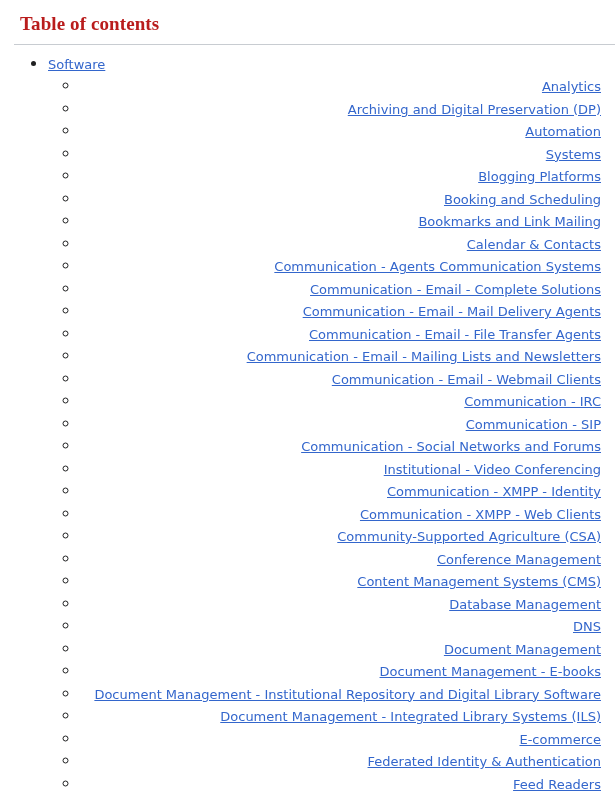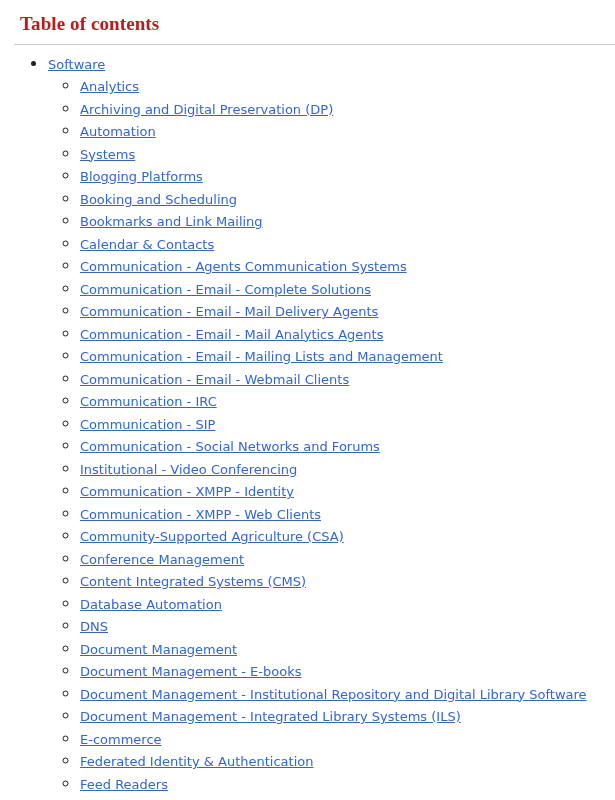--- a/index.html
+++ b/index.html
@@ -45,20 +45,21 @@
   }
   ul.level2 {
     list-style-type: circle;
     margin: 0;
     padding-left: 32px;
   }
   ul.level2 > li {
     margin: 0 0 0.5px 0;
     padding: 0;
     line-height: 21px;
+    text-align: right;
   }
   a.toc-link {
     color: #3366cc;
     text-decoration: underline;
     text-decoration-color: #3366cc;
     font-size: 13px;
     line-height: 21px;
     font-family: "DejaVu Sans", sans-serif;
   }
   .top-link {
@@ -84,33 +85,33 @@
         <li><a class="toc-link" href="#">Archiving and Digital Preservation (DP)</a></li>
         <li><a class="toc-link" href="#">Automation</a></li>
         <li><a class="toc-link" href="#">Systems</a></li>
         <li><a class="toc-link" href="#">Blogging Platforms</a></li>
         <li><a class="toc-link" href="#">Booking and Scheduling</a></li>
         <li><a class="toc-link" href="#">Bookmarks and Link Mailing</a></li>
         <li><a class="toc-link" href="#">Calendar &amp; Contacts</a></li>
         <li><a class="toc-link" href="#">Communication - Agents Communication Systems</a></li>
         <li><a class="toc-link" href="#">Communication - Email - Complete Solutions</a></li>
         <li><a class="toc-link" href="#">Communication - Email - Mail Delivery Agents</a></li>
-        <li><a class="toc-link" href="#">Communication - Email - Mail Analytics Agents</a></li>
-        <li><a class="toc-link" href="#">Communication - Email - Mailing Lists and Management</a></li>
+        <li><a class="toc-link" href="#">Communication - Email - File Transfer Agents</a></li>
+        <li><a class="toc-link" href="#">Communication - Email - Mailing Lists and Newsletters</a></li>
         <li><a class="toc-link" href="#">Communication - Email - Webmail Clients</a></li>
         <li><a class="toc-link" href="#">Communication - IRC</a></li>
         <li><a class="toc-link" href="#">Communication - SIP</a></li>
         <li><a class="toc-link" href="#">Communication - Social Networks and Forums</a></li>
         <li><a class="toc-link" href="#">Institutional - Video Conferencing</a></li>
         <li><a class="toc-link" href="#">Communication - XMPP - Identity</a></li>
         <li><a class="toc-link" href="#">Communication - XMPP - Web Clients</a></li>
         <li><a class="toc-link" href="#">Community-Supported Agriculture (CSA)</a></li>
         <li><a class="toc-link" href="#">Conference Management</a></li>
-        <li><a class="toc-link" href="#">Content Integrated Systems (CMS)</a></li>
-        <li><a class="toc-link" href="#">Database Automation</a></li>
+        <li><a class="toc-link" href="#">Content Management Systems (CMS)</a></li>
+        <li><a class="toc-link" href="#">Database Management</a></li>
         <li><a class="toc-link" href="#">DNS</a></li>
         <li><a class="toc-link" href="#">Document Management</a></li>
         <li><a class="toc-link" href="#">Document Management - E-books</a></li>
         <li><a class="toc-link" href="#">Document Management - Institutional Repository and Digital Library Software</a></li>
         <li><a class="toc-link" href="#">Document Management - Integrated Library Systems (ILS)</a></li>
         <li><a class="toc-link" href="#">E-commerce</a></li>
         <li><a class="toc-link" href="#">Federated Identity &amp; Authentication</a></li>
         <li><a class="toc-link" href="#">Feed Readers</a></li>
         <li><a class="toc-link" href="#">File Transfer &amp; Synchronization</a></li>
 

